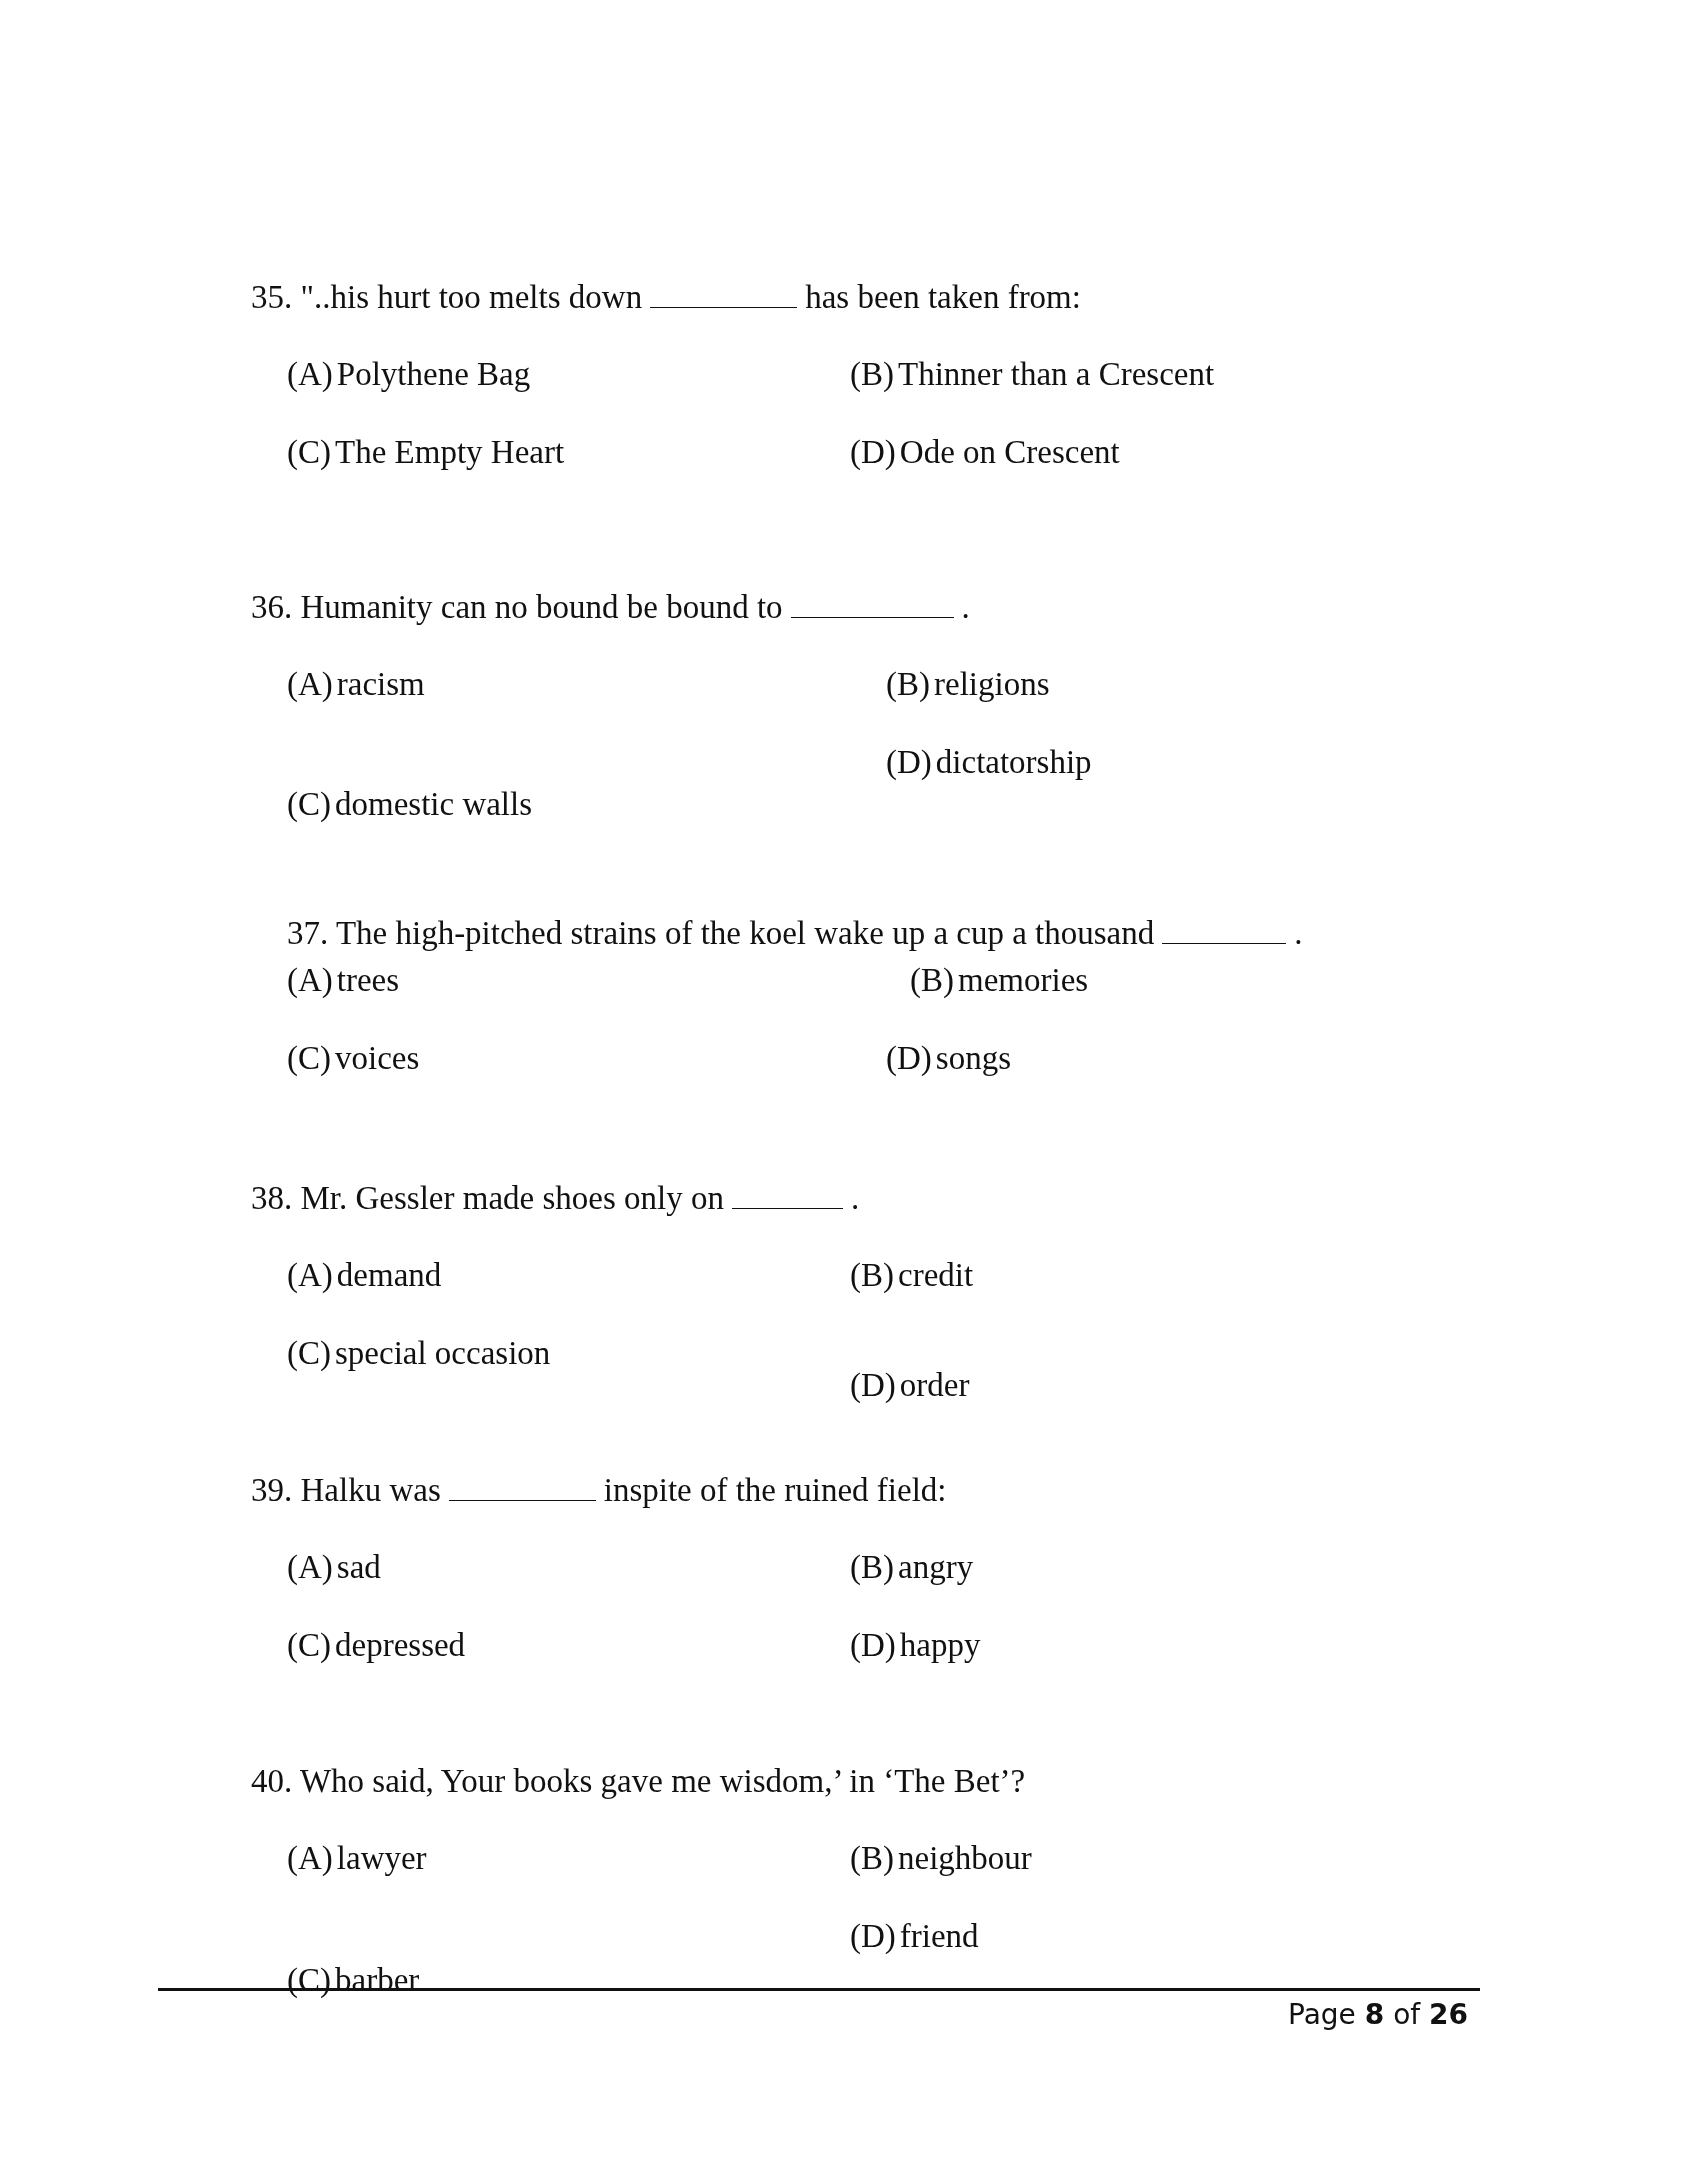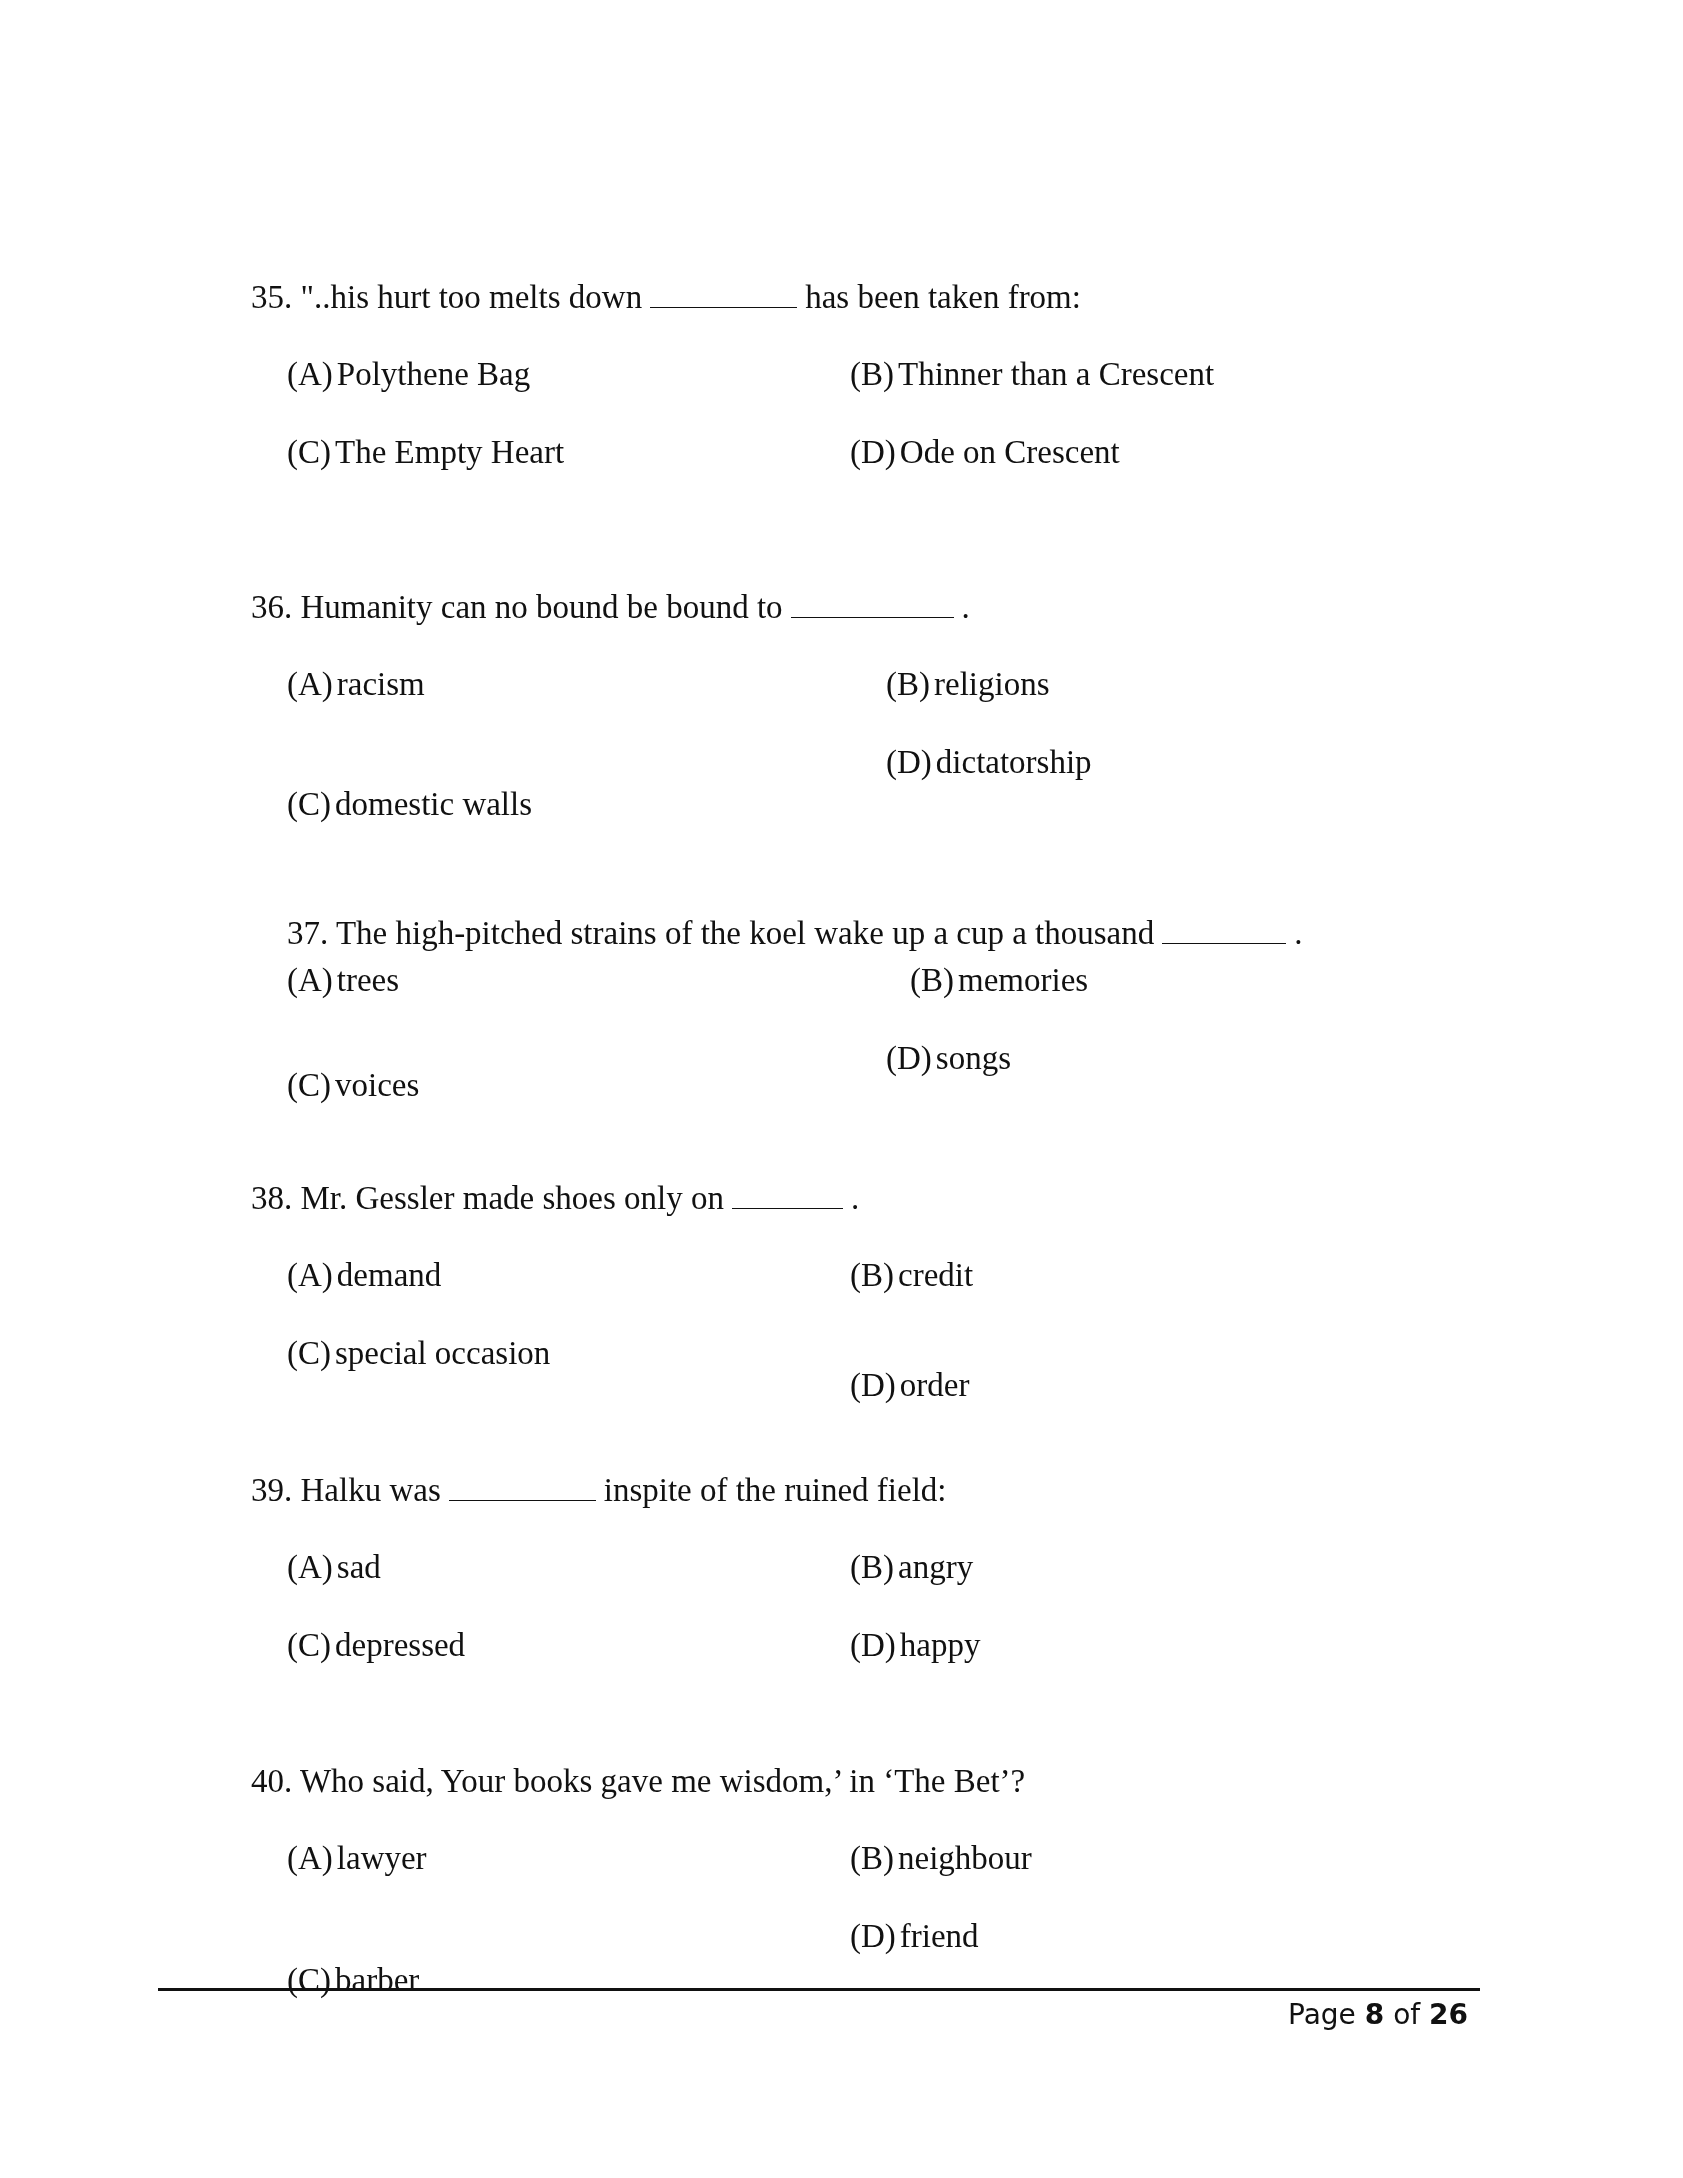--- a/index.html
+++ b/index.html
@@ -22,21 +22,21 @@
     <div class="opt" style="top: 432px; left: 287px;"><span class="lbl">(C)</span><span>The Empty Heart</span></div>
     <div class="opt" style="top: 432px; left: 850px;"><span class="lbl">(D)</span><span>Ode on Crescent</span></div>
     <div class="q" style="top: 587px;"><span>36.</span> <span>Humanity can no bound be bound to</span><span class="blank" style="width:163px"></span><span>.</span></div>
     <div class="opt" style="top: 664px; left: 287px;"><span class="lbl">(A)</span><span>racism</span></div>
     <div class="opt" style="top: 664px; left: 886px;"><span class="lbl">(B)</span><span>religions</span></div>
     <div class="opt" style="top: 784px; left: 287px;"><span class="lbl">(C)</span><span>domestic walls</span></div>
     <div class="opt" style="top: 742px; left: 886px;"><span class="lbl">(D)</span><span>dictatorship</span></div>
     <div class="q" style="top: 913px; margin-left: 36px;"><span>37.</span> <span>The high-pitched strains of the koel wake up a cup a thousand</span><span class="blank" style="width:124px"></span><span>.</span></div>
     <div class="opt" style="top: 960px; left: 287px;"><span class="lbl">(A)</span><span>trees</span></div>
     <div class="opt" style="top: 960px; left: 886px; margin-left: 24px;"><span class="lbl">(B)</span><span>memories</span></div>
-    <div class="opt" style="top: 1038px; left: 287px; margin-top: 27px;"><span class="lbl">(C)</span><span>voices</span></div>
+    <div class="opt" style="top: 1038px; left: 287px;"><span class="lbl">(C)</span><span>voices</span></div>
     <div class="opt" style="top: 1038px; left: 886px;"><span class="lbl">(D)</span><span>songs</span></div>
     <div class="q" style="top: 1178px;"><span>38.</span> <span>Mr. Gessler made shoes only on</span><span class="blank" style="width:111px"></span><span>.</span></div>
     <div class="opt" style="top: 1255px; left: 287px;"><span class="lbl">(A)</span><span>demand</span></div>
     <div class="opt" style="top: 1255px; left: 850px;"><span class="lbl">(B)</span><span>credit</span></div>
     <div class="opt" style="top: 1333px; left: 287px;"><span class="lbl">(C)</span><span>special occasion</span></div>
     <div class="opt" style="top: 1333px; left: 850px; margin-top: 32px;"><span class="lbl">(D)</span><span>order</span></div>
     <div class="q" style="top: 1470px;"><span>39.</span> <span>Halku was</span><span class="blank" style="width:147px"></span><span>inspite of the ruined field:</span></div>
     <div class="opt" style="top: 1547px; left: 287px;"><span class="lbl">(A)</span><span>sad</span></div>
     <div class="opt" style="top: 1547px; left: 850px;"><span class="lbl">(B)</span><span>angry</span></div>
     <div class="opt" style="top: 1625px; left: 287px;"><span class="lbl">(C)</span><span>depressed</span></div>

